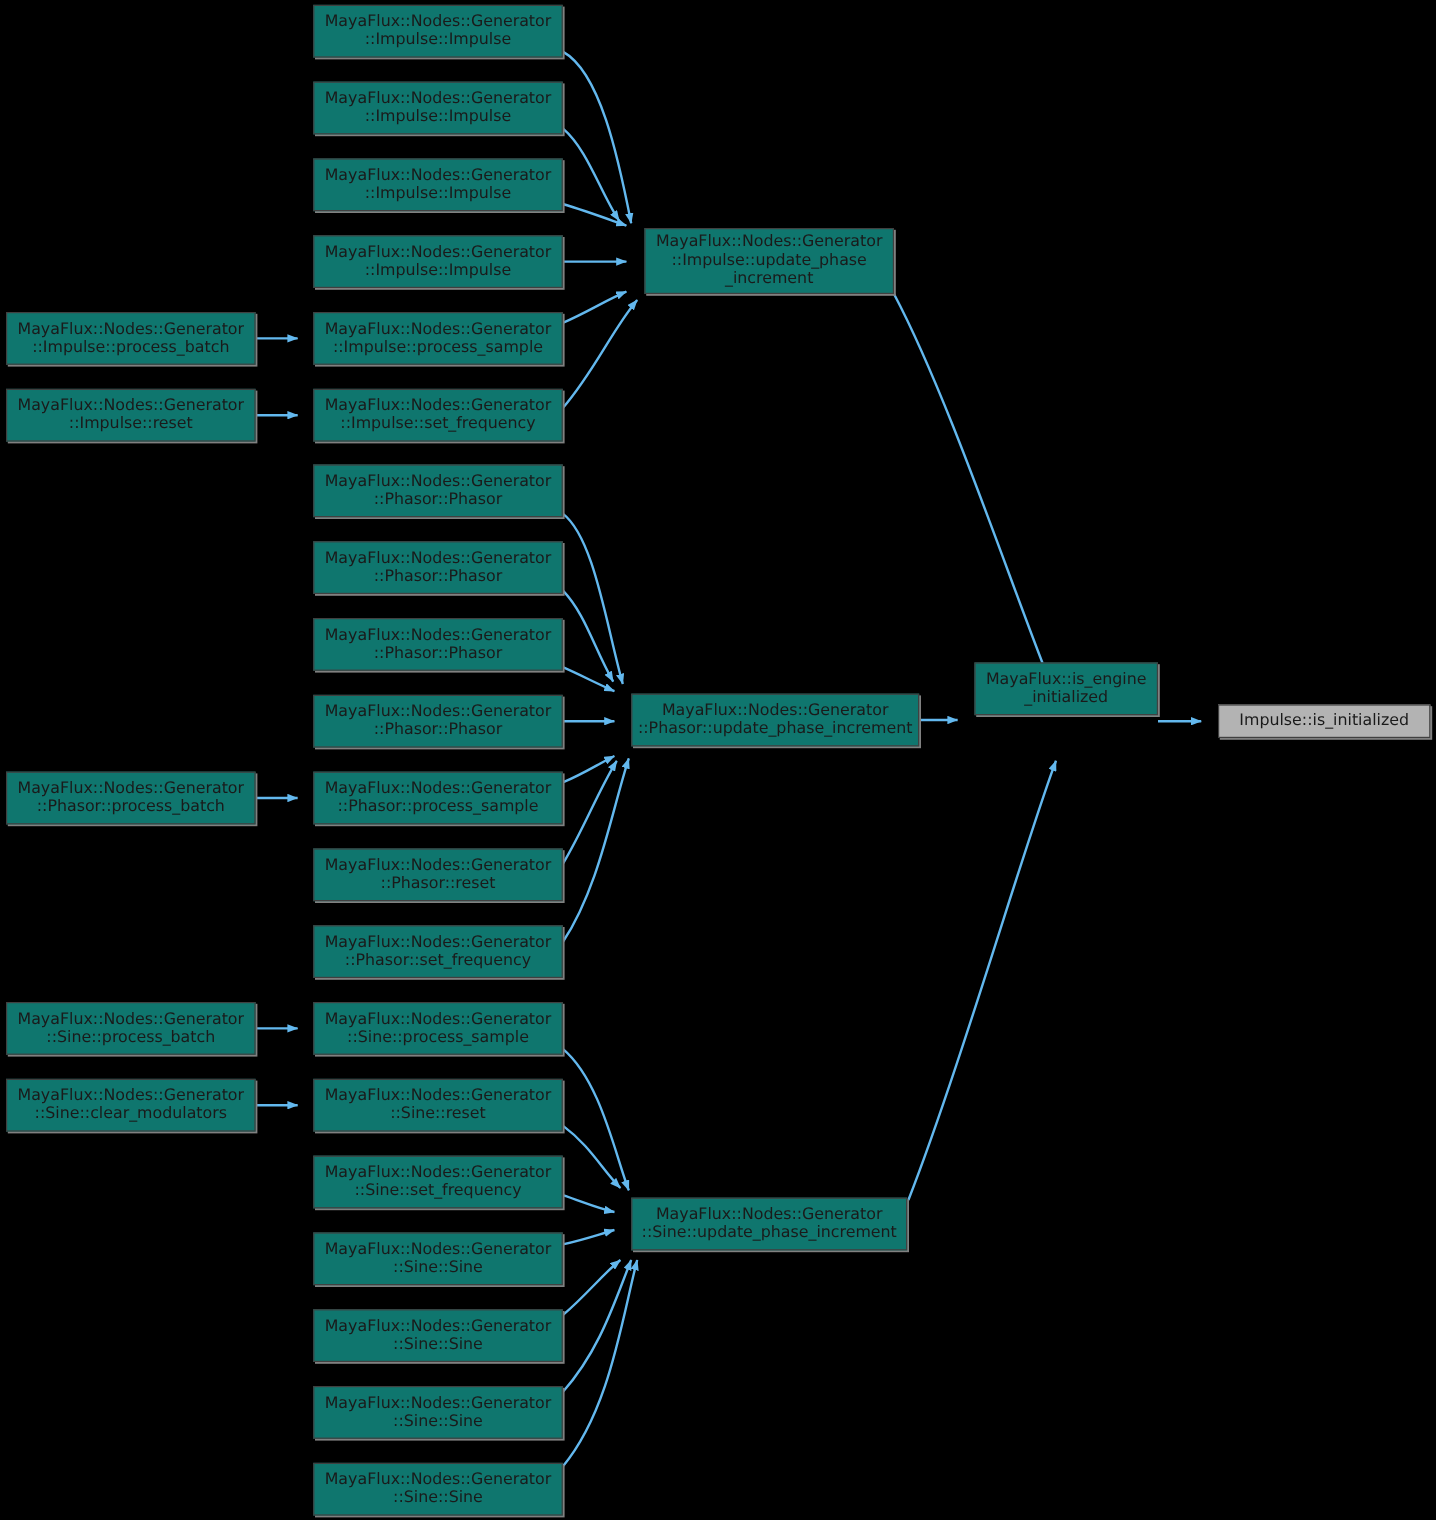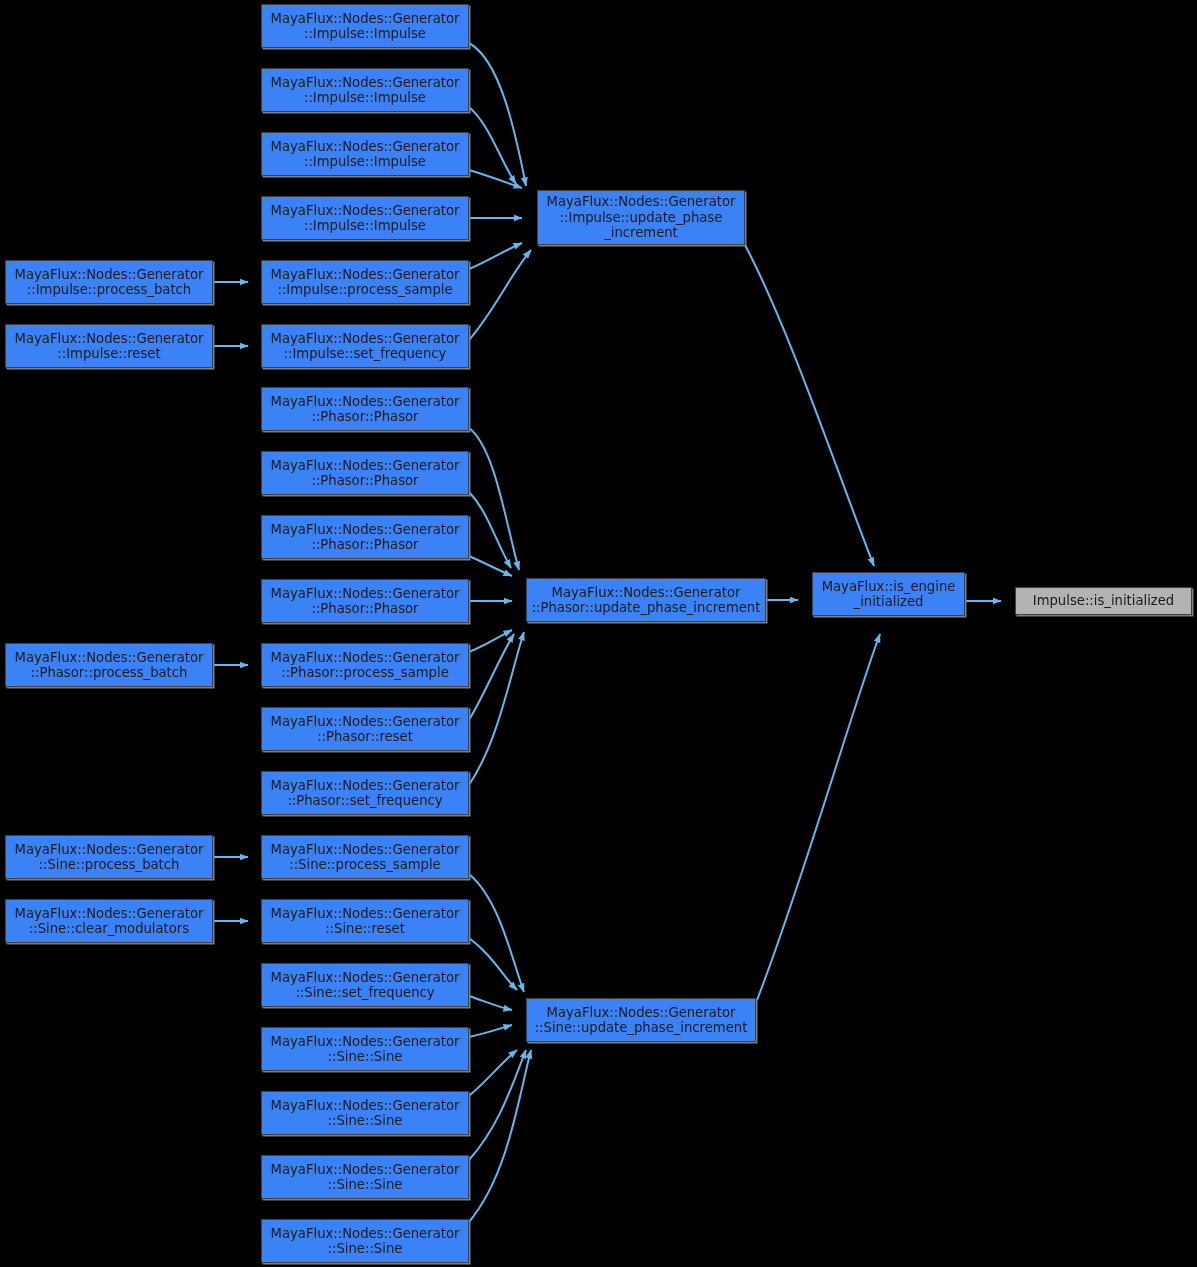--- a/index.html
+++ b/index.html
@@ -11,21 +11,21 @@
     font-family:"DejaVu Sans", sans-serif;
     overflow:hidden;
   }
   svg.edges{
     position:absolute;left:0;top:0;width:1197px;height:1267px;
     pointer-events:none;
   }
   .node{
     position:absolute;
     box-sizing:border-box;
-    background:#3b82f6;
+    background:#0f766e;
     border:1px solid #404040;
     box-shadow:1.5px 1.5px 0 0 #808080;
     display:flex;
     align-items:center;
     justify-content:center;
     text-align:center;
     color:#1a1a1a;
     font-size:13.2px;
     line-height:15.4px;
     letter-spacing:0px;
@@ -192,21 +192,21 @@
 _increment</span>
       </div>
       <div class="node" style="left: 526px; top: 578px; width: 240px; height: 44px;">
         <span class="lbl">MayaFlux::Nodes::Generator
 ::Phasor::update_phase_increment</span>
       </div>
       <div class="node" style="left: 526px; top: 998px; width: 230px; height: 44px;">
         <span class="lbl">MayaFlux::Nodes::Generator
 ::Sine::update_phase_increment</span>
       </div>
-      <div class="node" style="left: 812px; top: 572px; width: 153px; height: 44px;">
+      <div class="node" style="left: 812px; top: 552px; width: 153px; height: 44px;">
         <span class="lbl">MayaFlux::is_engine
 _initialized</span>
       </div>
       <div class="node highlight" style="left: 1015px; top: 587px; width: 177px; height: 28px;">
         <span class="lbl">Impulse::is_initialized</span>
       </div>
     </div>
 
 </div>
 

